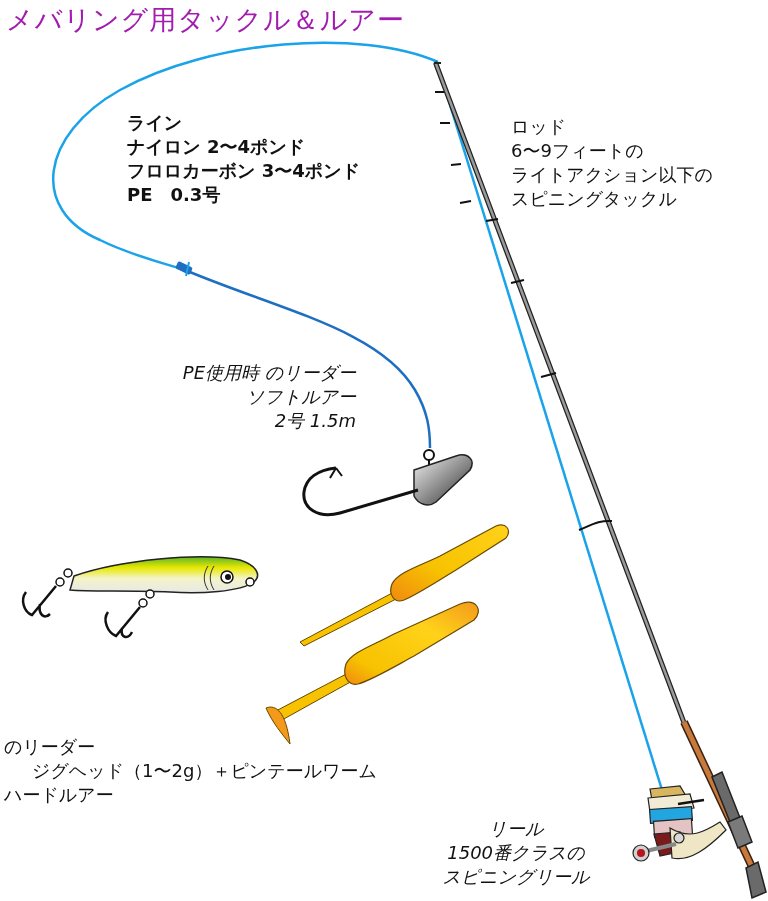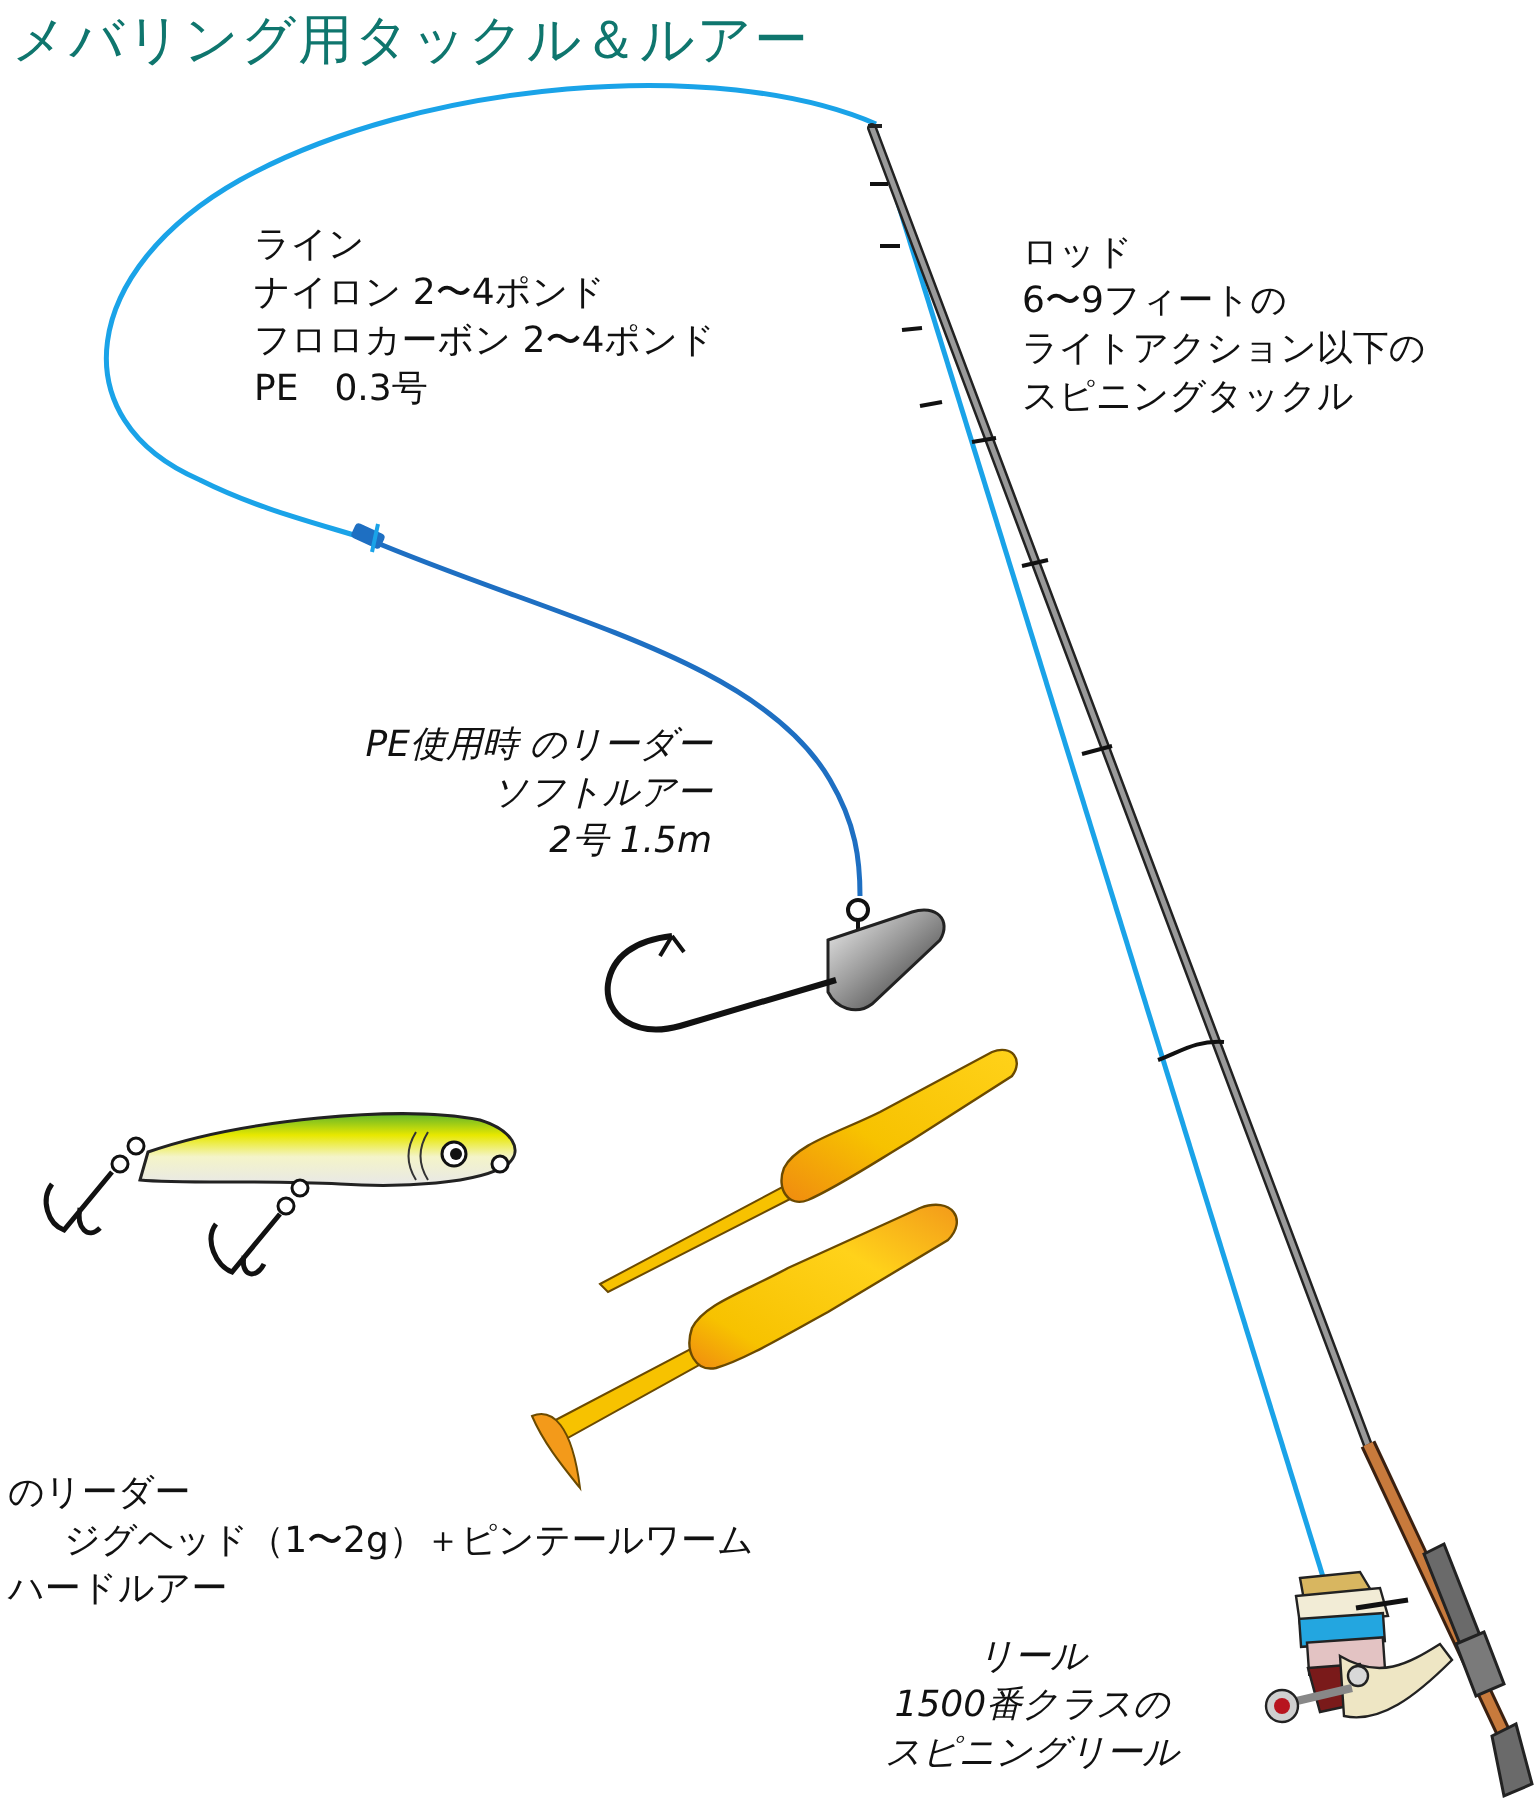--- a/index.html
+++ b/index.html
@@ -1,19 +1,19 @@
 <!DOCTYPE html>
 <html><head>
 <meta charset="utf-8">
 <style>
   html, body { margin: 0; padding: 0; background: #ffffff; }
   body { width: 768px; height: 901px; position: relative; overflow: hidden;
          font-family: "DejaVu Sans", "Liberation Sans", sans-serif; color: #111; }
   .title { position: absolute; left: 6px; top: 2px; font-size: 27px; letter-spacing: 1px;
-           color: #0f766e; font-family: "DejaVu Sans", sans-serif; white-space: nowrap; }
+           color: #a21caf; font-family: "DejaVu Sans", sans-serif; white-space: nowrap; }
   .label { position: absolute; font-size: 18px; line-height: 24px; white-space: nowrap; color: #111; }
   .label div { white-space: nowrap; }
   .right { text-align: right; font-style: italic; }
   svg.art { position: absolute; left: 0; top: 0; }
 </style>
 </head>
 <body>
 
 <div class="title">メバリング用タックル＆ルアー</div>
 
@@ -125,24 +125,24 @@
     <path d="M654,834 L680,832 L688,850 L660,856 Z" fill="#7a1a1a" stroke="#222" stroke-width="1.2"></path>
     <path d="M678,804 L704,800" stroke="#111" stroke-width="2.5"></path>
     <path d="M670,828 C690,840 704,832 720,822 L726,830 C708,848 690,862 672,858 Z" fill="#eee6c4" stroke="#222" stroke-width="1.2"></path>
     <circle cx="679" cy="838" r="5" fill="#d8d8d8" stroke="#222" stroke-width="1.2"></circle>
     <path d="M642,852 L676,844" stroke="#888" stroke-width="4"></path>
     <circle cx="641" cy="853" r="8" fill="#d0d0d0" stroke="#222" stroke-width="1.2"></circle>
     <circle cx="641" cy="853" r="4" fill="#b8141e"></circle>
   </g>
 </svg>
 
-<div class="label" style="left:127px; top:111px;">
+<div class="label" style="left:127px; top:111px;font-weight:bold;">
   <div>ライン</div>
   <div>ナイロン 2〜4ポンド</div>
-  <div>フロロカーボン 2〜4ポンド</div>
+  <div>フロロカーボン 3〜4ポンド</div>
   <div>PE　0.3号</div>
 </div>
 
 <div class="label" style="left:511px; top:115px;">
   <div>ロッド</div>
   <div>6〜9フィートの</div>
   <div>ライトアクション以下の</div>
   <div>スピニングタックル</div>
 </div>
 

